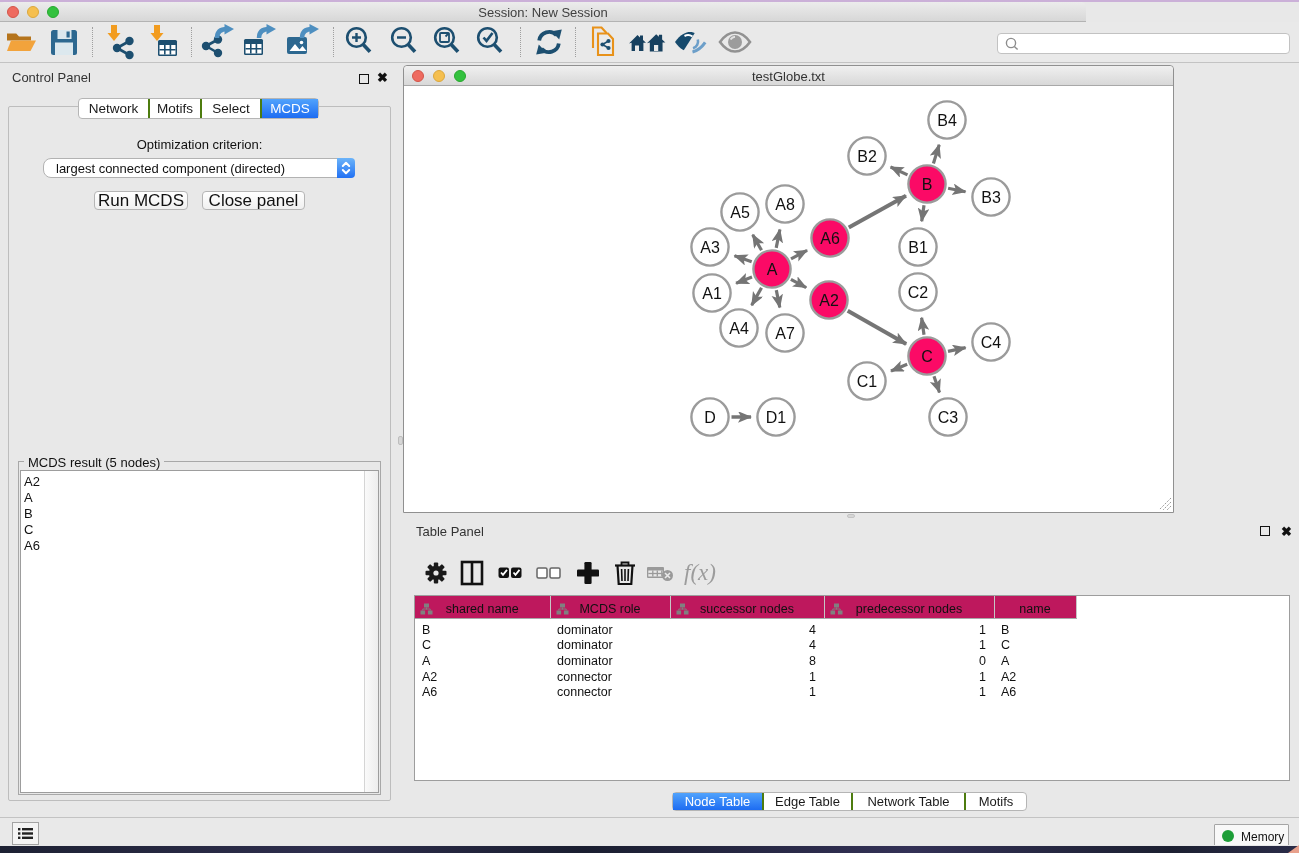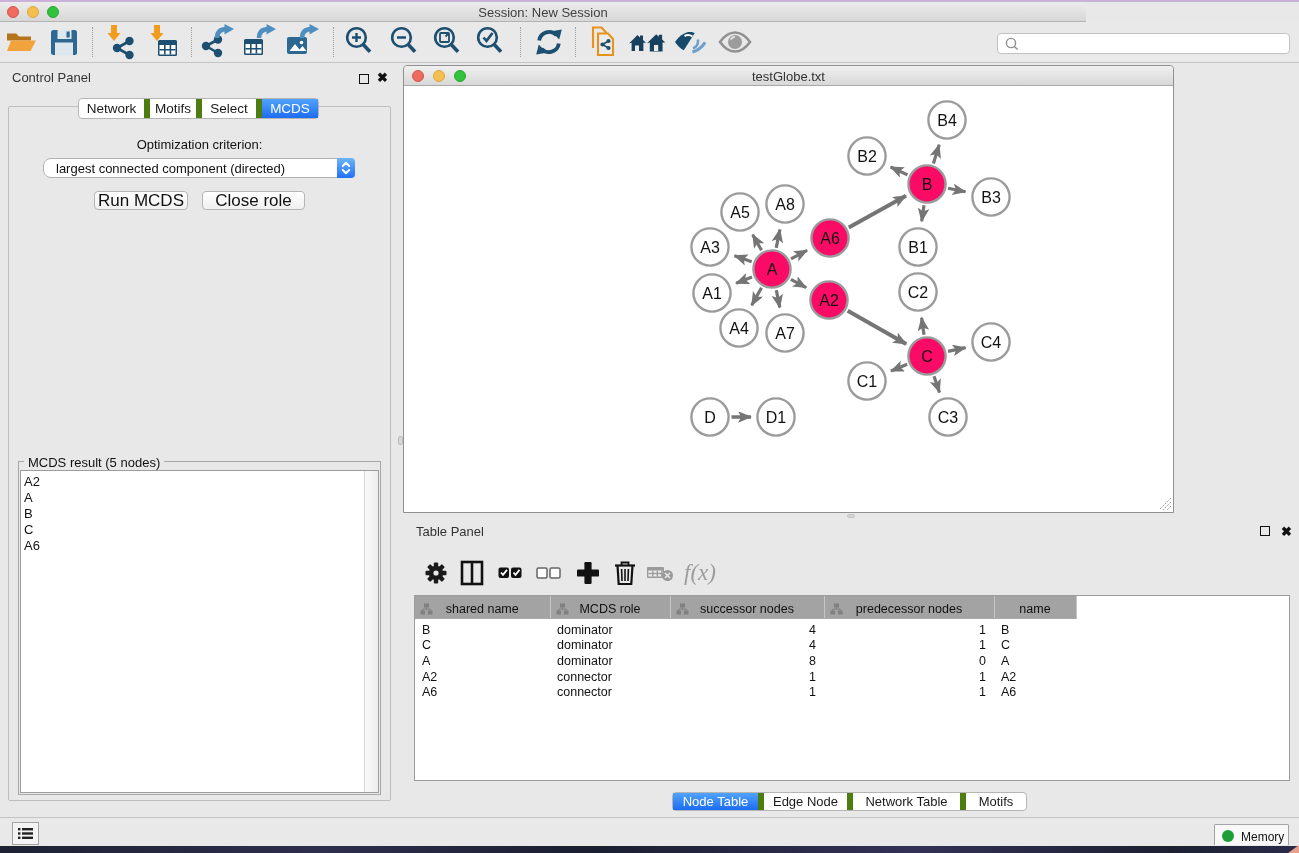--- a/index.html
+++ b/index.html
@@ -25,21 +25,21 @@
 .ticon { position:absolute; top:0; }
 #searchbox { left:997px; top:11px; width:293px; height:21px; background:#fff; border:1px solid #c2c2c2; border-radius:4px; }
 
 
 #cpTitle { left:12px; top:68px; font-size:13px; color:#333; }
 .winbtn-sq { position:absolute; width:10px; height:10px; border:1.6px solid #111; }
 .winbtn-x { position:absolute; font-size:13px; font-weight:bold; color:#111; line-height:10px; }
 #cpBox { left:8px; top:104px; width:383px; height:695px; border:1px solid #bdbdbd; border-radius:2px; }
 
 .seg { position:absolute; display:flex; height:21px; border:1px solid #b5b5b5; border-radius:4px; background:#fff; font-size:13px; color:#1a1a1a; }
-.seg > div { display:flex; align-items:center; justify-content:center; border-right:6px solid #4d7c0f; height:100%; }
+.seg > div { display:flex; align-items:center; justify-content:center; border-right:2px solid #4d7c0f; height:100%; }
 .seg > div:last-child { border-right:none; }
 .seg .sel { background:linear-gradient(#51a3fc,#1d6cf2); color:#fff; }
 
 #optLabel { left:0px; top:135px; width:399px; text-align:center; font-size:13px; color:#111; }
 #dropdown { left:43px; top:156px; width:312px; height:20px; background:#fff; border:1px solid #b2b2b2; border-radius:8px; font-size:13px; color:#111; }
 #dropdown .txt { position:absolute; left:12px; top:2px; }
 #dropdown .cap { position:absolute; right:-1px; top:-1px; width:18px; height:20px; border-radius:0 4px 4px 0; background:linear-gradient(#6cb4f9,#2171f4); }
 .btn { position:absolute; height:19px; background:linear-gradient(#ffffff,#f0f0f0); border:1px solid #b5b5b5; border-radius:4px; font-size:17px; color:#111; text-align:center; line-height:17px; }
 
 #fieldset { left:18px; top:459px; width:363px; height:334px; border:1px solid #a8a8a8; }
@@ -51,21 +51,21 @@
 #netwin { left:403px; top:63px; width:771px; height:448px; background:#fff; border:1px solid #909090; border-radius:4px 4px 0 0; }
 #nettitle { left:0; top:0; width:100%; height:20px; background:linear-gradient(#f0f0f0,#d8d8d8); border-bottom:1px solid #a8a8a8; border-radius:4px 4px 0 0; }
 #netname { width:100%; text-align:center; top:3px; font-size:13px; color:#333; }
 #graph { left:0; top:20px; }
 
 
 #tpTitle { left:416px; top:522px; font-size:13px; color:#333; }
 #tbicons { left:417px; top:551px; }
 #tblbox { left:414px; top:593px; width:876px; height:186px; background:#fff; border:1px solid #9d9d9d; }
 table#dt { border-collapse:collapse; font-size:12.5px; color:#111; width:661px; table-layout:fixed; }
-#dt th { background:#a3a3a3; border-right:1px solid #c6c6c6; border-bottom:1px solid #a9a9a9; font-weight:normal; height:22px; padding:4px 0 0 0; vertical-align:middle; position:relative; }
+#dt th { background:#be185d; border-right:1px solid #c6c6c6; border-bottom:1px solid #a9a9a9; font-weight:normal; height:22px; padding:4px 0 0 0; vertical-align:middle; position:relative; }
 #dt th .hicon { position:absolute; left:5px; top:7px; }
 #dt td { height:15.6px; padding:0 8px 0 7px; }
 .num { text-align:right; }
 
 
 #statusbar { left:0; top:815px; width:1299px; height:29px; background:#e9e9e9; border-top:1px solid #c3c3c3; }
 #listbtn { left:12px; top:820px; width:27px; height:23px; background:#f4f4f4; border:1px solid #a3a3a3; }
 #membtn { left:1214px; top:822px; width:75px; height:23px; background:#f8f8f8; border:1px solid #a5a5a5; border-radius:1px; font-size:12px; color:#111; }
 #memdot { position:absolute; left:7px; top:5px; width:12px; height:12px; border-radius:50%; background:#1d9e38; }
 svg { display:block; }
@@ -270,21 +270,21 @@
     <div class="cap">
         <svg width="18" height="20" viewBox="0 0 18 20">
           <g stroke="#fff" stroke-width="2" fill="none" stroke-linecap="round" stroke-linejoin="round">
             <path d="M5.8 8 L9 4.8 L12.2 8"></path>
             <path d="M5.8 12 L9 15.2 L12.2 12"></path>
           </g>
         </svg>
       </div>
   </div>
   <div class="btn" style="left:94px; top:189px; width:94px;">Run MCDS</div>
-  <div class="btn" style="left:202px; top:189px; width:103px;">Close role</div>
+  <div class="btn" style="left:202px; top:189px; width:103px;">Close panel</div>
   <div class="abs" id="fieldset"></div>
   <div class="abs" id="legend">MCDS result (5 nodes)</div>
   <div class="abs" id="mlist">A2<br>A<br>B<br>C<br>A6</div>
   <div class="abs" id="mscroll"></div>
 
   <div class="abs" id="netwin">
     <div class="abs" id="nettitle">
       <div class="tl" style="left:8px; top:4px; background:#ee6b60; border:0.5px solid #d35549;"></div>
       <div class="tl" style="left:29px; top:4px; background:#f5bf4f; border:0.5px solid #dba73c;"></div>
       <div class="tl" style="left:50px; top:4px; background:#33c13e; border:0.5px solid #27a82f;"></div>
@@ -528,21 +528,21 @@
             <td>connector</td>
             <td class="num">1</td>
             <td class="num">1</td>
             <td>A6</td>
           </tr>
     </tbody>
       </table>
   </div>
   <div class="seg" style="left:672px; top:790px; height:19px;">
     <div class="sel" style="width:91px">Node Table</div>
-    <div style="width:89px">Edge Node</div>
+    <div style="width:89px">Edge Table</div>
     <div style="width:113px">Network Table</div>
     <div style="width:60px">Motifs</div>
   </div>
 
   <div class="abs" id="statusbar"></div>
   <div class="abs" id="listbtn">
       <svg width="25" height="21" viewBox="0 0 25 21">
         <g fill="#222">
           <rect x="5" y="5" width="2.4" height="2.4"></rect>
           <rect x="5" y="9.3" width="2.4" height="2.4"></rect>

